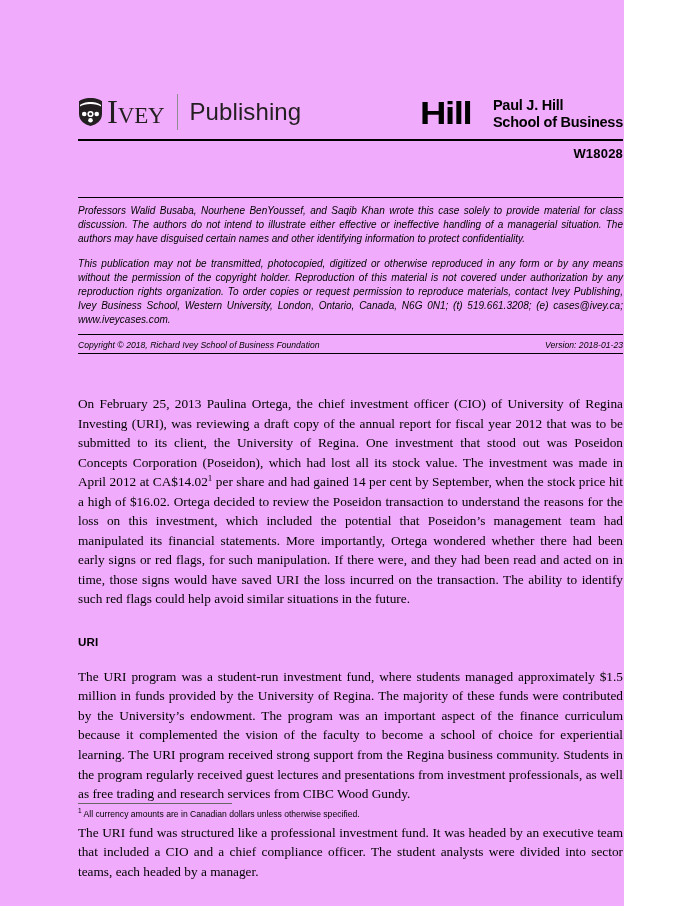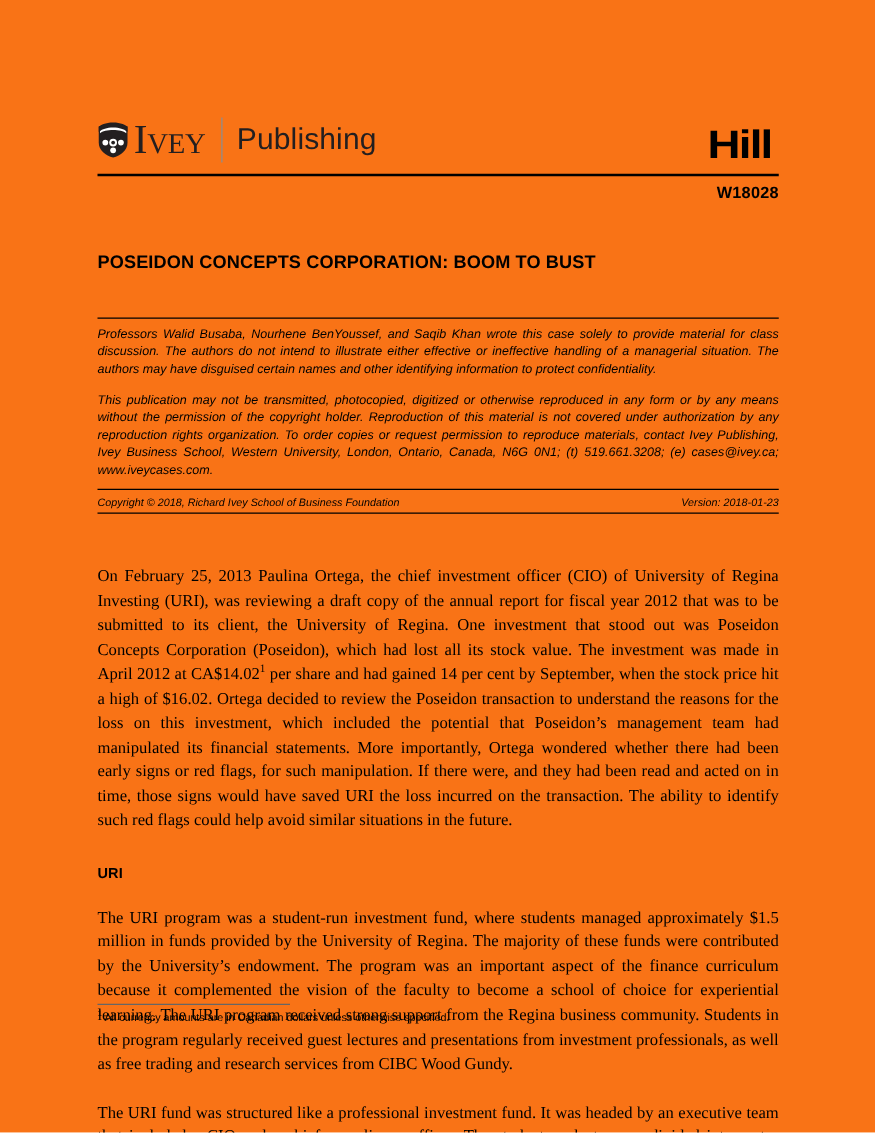--- a/index.html
+++ b/index.html
@@ -12,23 +12,23 @@
     width: 700px;
     height: 906px;
     font-family: "Liberation Serif", "DejaVu Serif", serif;
     color: #000000;
     position: relative;
     overflow: hidden;
   }
   .page {
     position: absolute;
     left: 0; top: 0;
-    width: 700px;
+    width: 624px;
     height: 906px;
-    background: #f97316;
+    background: #f0abfc;
   }
   .content {
     position: absolute;
     left: 78px;
     top: 0;
     width: 545px;
   }
 
   
   .masthead {
@@ -234,29 +234,32 @@
             <path d="M25 24 L31 29 L25 24 Z" fill="#ffffff"></path>
           </svg>
         </span>
         <span class="ivey-word">Ivey</span>
         <span class="ivey-divider"></span>
         <span class="publishing-word">Publishing</span>
       </div>
 
       <div class="hill-brand">
         <span class="hill-mark">Hill</span>
+        <span class="hill-lines">
+          <span>Paul J. Hill</span><br>
+          <span>School of Business</span>
+        </span>
       </div>
 
     </div>
 
     <hr class="rule-heavy">
 
     <div class="case-number">W18028</div>
 
-    <div class="case-title">POSEIDON CONCEPTS CORPORATION: BOOM TO BUST</div>
 
     <div class="disclaimer">
       <p class="blk1">Professors Walid Busaba, Nourhene BenYoussef, and Saqib Khan wrote this case solely to provide material for class discussion. The authors do not intend to illustrate either effective or ineffective handling of a managerial situation. The authors may have disguised certain names and other identifying information to protect confidentiality.</p>
       <p class="blk2">This publication may not be transmitted, photocopied, digitized or otherwise reproduced in any form or by any means without the permission of the copyright holder. Reproduction of this material is not covered under authorization by any reproduction rights organization. To order copies or request permission to reproduce materials, contact Ivey Publishing, Ivey Business School, Western University, London, Ontario, Canada, N6G 0N1; (t) 519.661.3208; (e) cases@ivey.ca; www.iveycases.com.</p>
       <div class="copyright-row">
         <span>Copyright © 2018, Richard Ivey School of Business Foundation</span>
         <span>Version: 2018-01-23</span>
       </div>
     </div>
 

